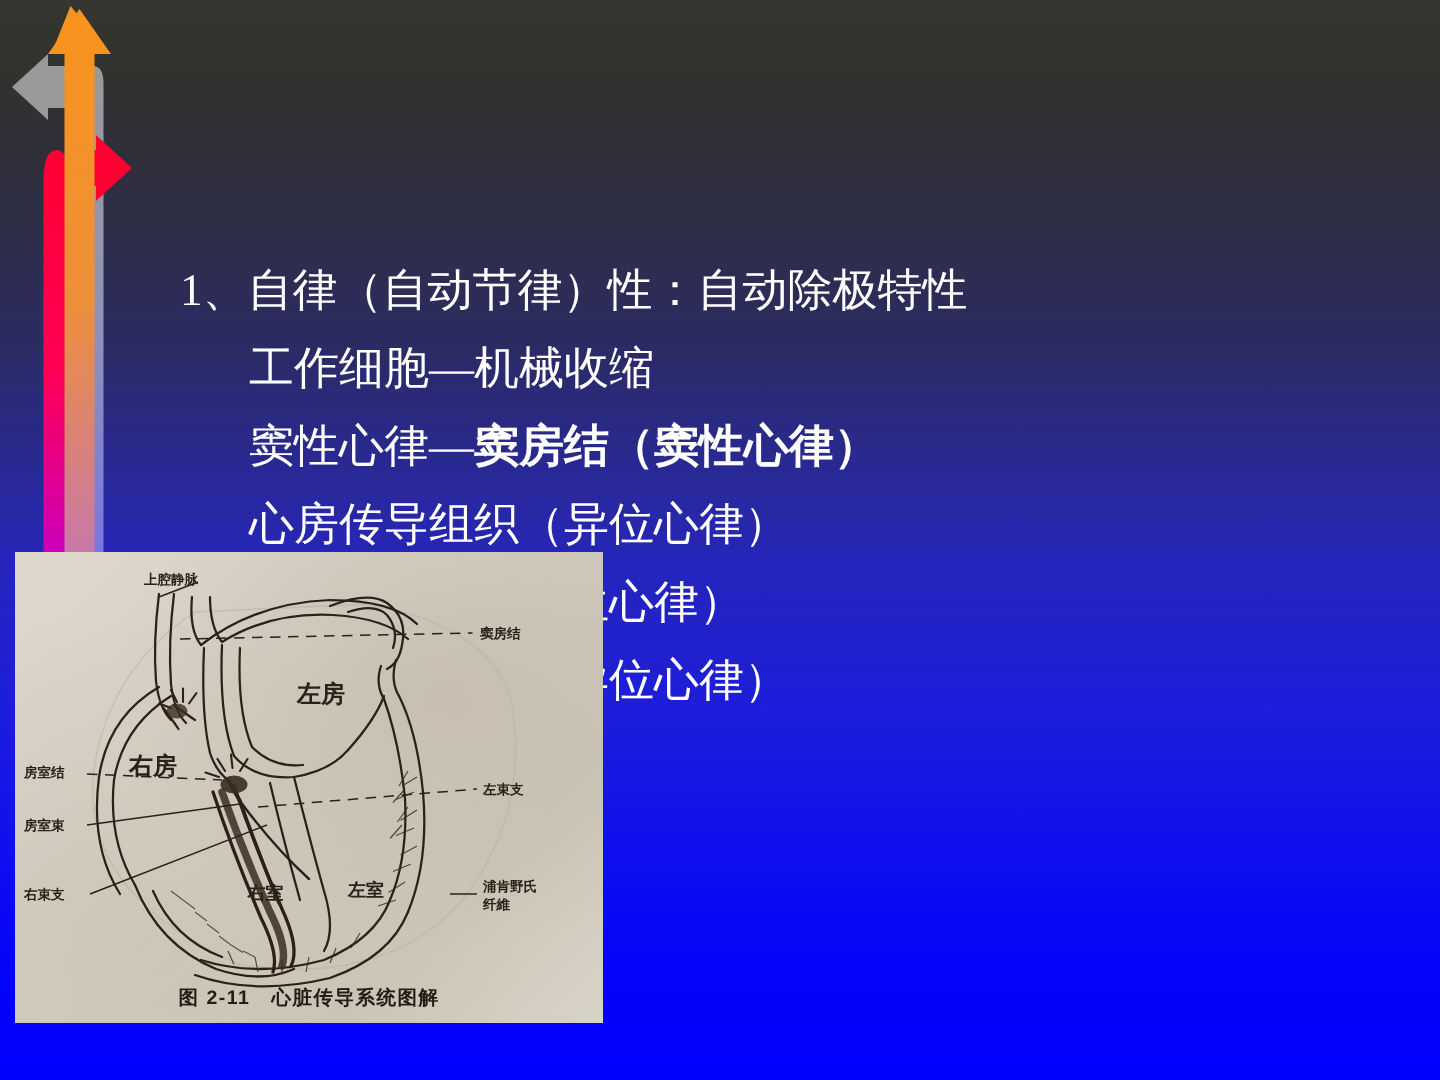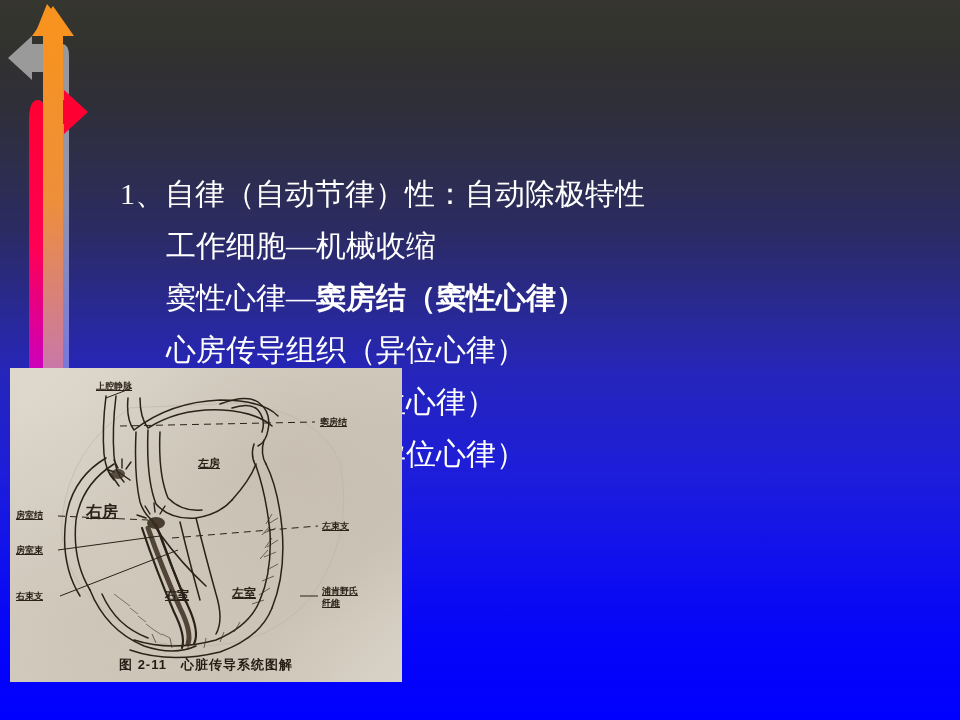--- a/index.html
+++ b/index.html
@@ -95,21 +95,20 @@
   }
   .figure svg { position: absolute; left: 0; top: 0; }
   .fig-label {
     position: absolute;
     font-family: "Liberation Sans", "DejaVu Sans", sans-serif;
     font-size: 9px;
     font-weight: bold;
     color: #2b2118;
     white-space: nowrap;
     line-height: 11px;
-    text-decoration: underline;
   }
   .fig-caption {
     position: absolute;
     left: 0;
     bottom: 8px;
     width: 392px;
     text-align: center;
     font-family: "Liberation Sans", "DejaVu Sans", sans-serif;
     font-size: 13px;
     font-weight: bold;
@@ -265,21 +264,21 @@
         <path d="M48,182 L150,168"></path>
 
         <path d="M50,228 L168,182"></path>
 
         <path d="M290,228 L308,228"></path>
       </g>
     </svg>
 
     <div class="fig-label" style="left:86px;  top:13px;">上腔静脉</div>
     <div class="fig-label" style="left:310px; top:49px;">窦房结</div>
-    <div class="fig-label" style="left:188px; top:90px; font-size:11px;">左房</div>
+    <div class="fig-label" style="left:188px; top:90px; font-size:16px;">左房</div>
     <div class="fig-label" style="left:76px;  top:138px; font-size:16px;">右房</div>
     <div class="fig-label" style="left:6px;   top:142px;">房室结</div>
     <div class="fig-label" style="left:312px; top:153px;">左束支</div>
     <div class="fig-label" style="left:6px;   top:177px;">房室束</div>
     <div class="fig-label" style="left:222px; top:195px; font-size:12px;margin-top:25px;">左室</div>
     <div class="fig-label" style="left:312px; top:218px;">浦肯野氏</div>
     <div class="fig-label" style="left:312px; top:230px;">纤維</div>
     <div class="fig-label" style="left:6px;   top:223px;">右束支</div>
     <div class="fig-label" style="left:155px; top:222px; font-size:12px;">右室</div>
 

